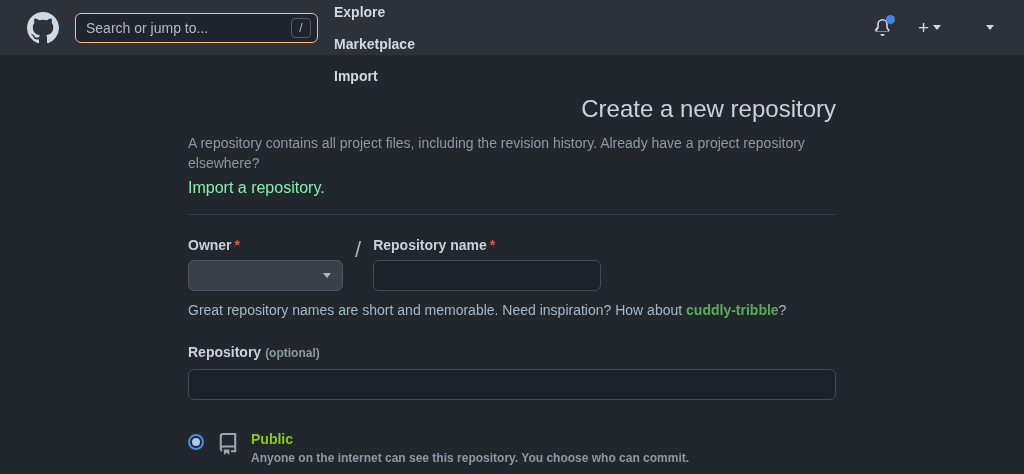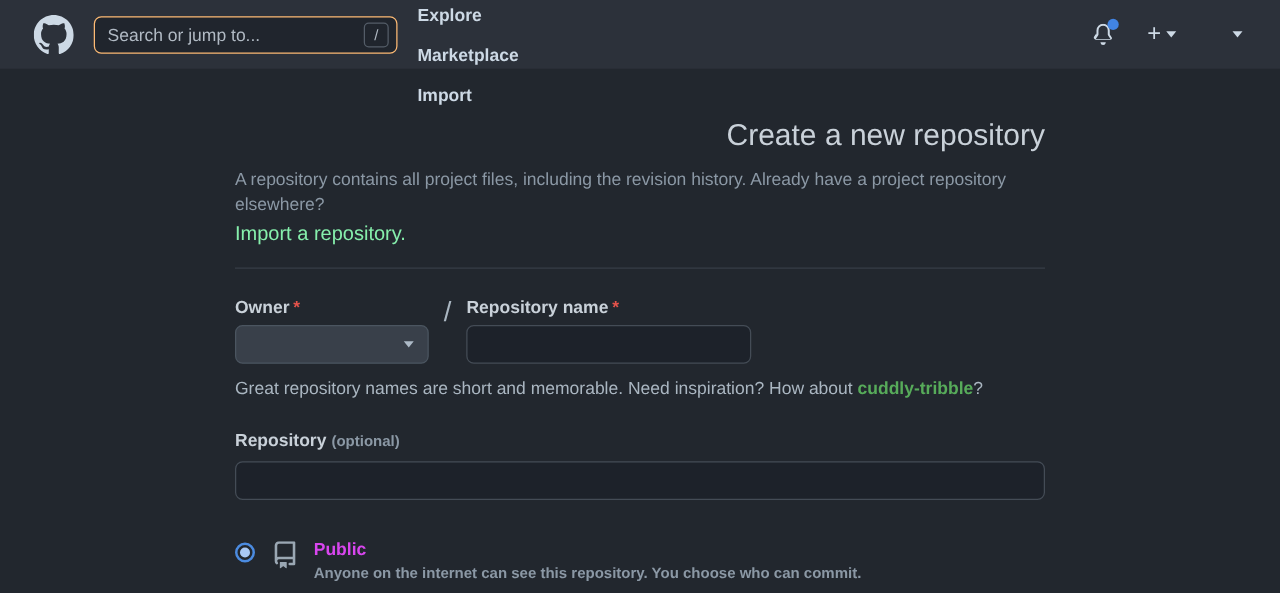--- a/index.html
+++ b/index.html
@@ -96,21 +96,21 @@
     cursor:pointer; position:relative;
   }
   .radio.checked { border:2px solid #4b8be0; }
   .radio.checked::after {
     content:""; position:absolute; top:2px; left:2px;
     width:8px; height:8px; border-radius:50%; background:#a9c9f5;
   }
   .vis-icon { margin:2px 0 0 13px; flex:none; }
   .vis-icon svg { width:22px; height:22px; fill:#9aa7b3; }
   .vis-text { margin-left:12px; }
-  .vis-label { font-size:14px; font-weight:700; color:#d946ef; cursor:pointer; }
+  .vis-label { font-size:14px; font-weight:700; color:#84cc16; cursor:pointer; }
   .vis-desc { font-size:12px; color:#8b98a5; margin-top:4px;font-weight:bold; }
 </style>
 </head>
 <body>
 
 <header class="gh-header">
   <svg class="gh-logo" viewBox="0 0 16 16" aria-hidden="true">
     <path d="M8 0c4.42 0 8 3.58 8 8a8.013 8.013 0 0 1-5.45 7.59c-.4.08-.55-.17-.55-.38 0-.27.01-1.13.01-2.2 0-.75-.25-1.23-.54-1.48 1.78-.2 3.65-.88 3.65-3.95 0-.88-.31-1.59-.82-2.15.08-.2.36-1.02-.08-2.12 0 0-.67-.22-2.2.82-.64-.18-1.32-.27-2-.27-.68 0-1.36.09-2 .27-1.53-1.03-2.2-.82-2.2-.82-.44 1.1-.16 1.92-.08 2.12-.51.56-.82 1.27-.82 2.15 0 3.06 1.86 3.75 3.64 3.95-.23.2-.44.55-.51 1.07-.46.21-1.61.55-2.33-.66-.15-.24-.6-.83-1.23-.82-.67.01-.27.38.01.53.34.19.73.9.82 1.13.16.45.68 1.31 2.69.94 0 .67.01 1.3.01 1.49 0 .21-.15.45-.55.38A7.995 7.995 0 0 1 0 8c0-4.42 3.58-8 8-8Z"></path>
   </svg>
 

